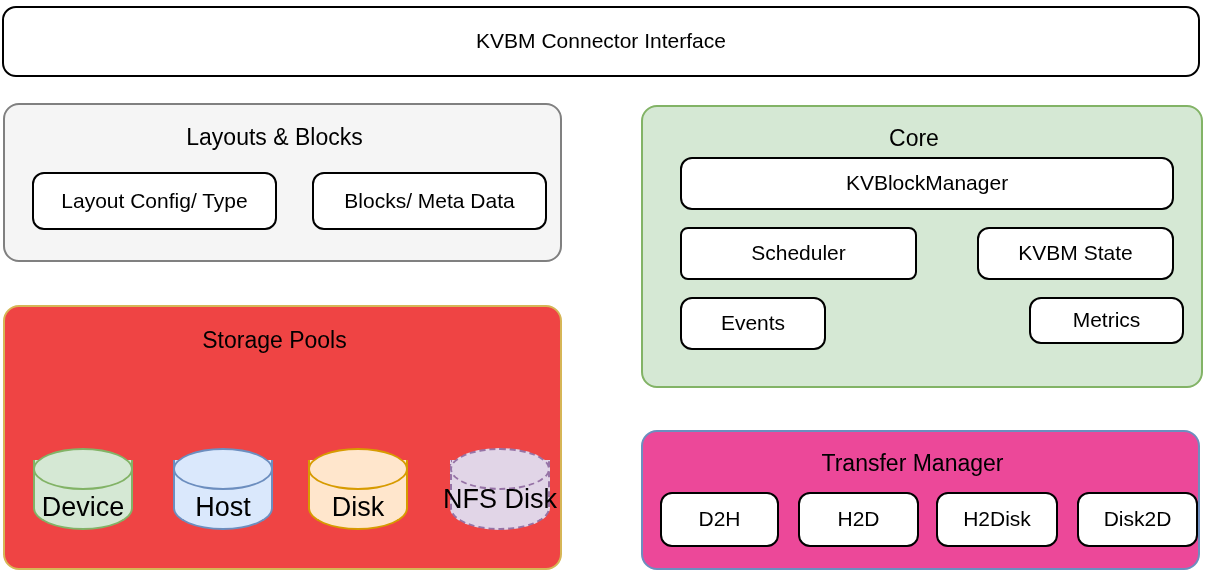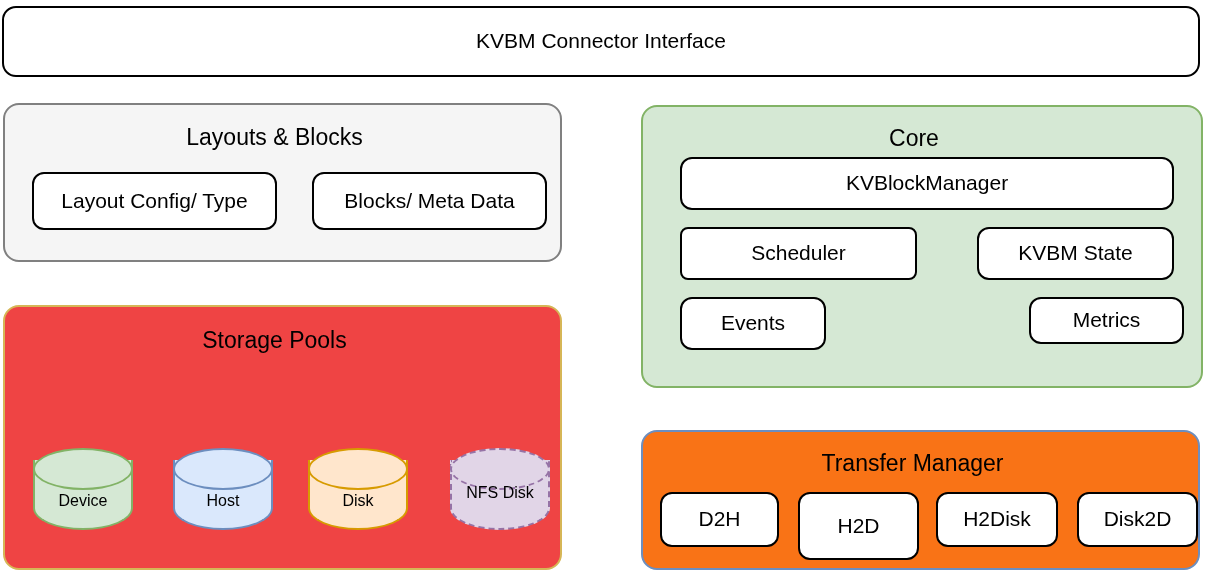--- a/index.html
+++ b/index.html
@@ -68,39 +68,39 @@
 
   #storage-group {
     left: 3px; top: 305px; width: 559px; height: 265px;
     background: #ef4444;
     border-color: #d6b656;
   }
   #storage-title { top: 20px; }
 
   #transfer-group {
     left: 641px; top: 430px; width: 559px; height: 140px;
-    background: #f97316;
+    background: #ec4899;
     border-color: #6c8ebf;
   }
   #transfer-title { top: 18px; }
 
   
   #layout-config { left: 27px; top: 67px; width: 245px; height: 58px; }
   #blocks-meta   { left: 307px; top: 67px; width: 235px; height: 58px; }
 
   
   #kvblockmanager { left: 37px;  top: 50px;  width: 494px; height: 53px; }
   #scheduler      { left: 37px;  top: 120px; width: 237px; height: 53px; border-radius: 8px; }
   #kvbm-state     { left: 334px; top: 120px; width: 197px; height: 53px; }
   #events         { left: 37px;  top: 190px; width: 146px; height: 53px; }
   #metrics        { left: 376px; top: 190px; width: 155px; height: 47px; margin-left: 10px; }
 
   
   #d2h    { left: 17px;  top: 60px; width: 119px; height: 55px; }
-  #h2d    { left: 155px; top: 60px; width: 121px; height: 68px; }
+  #h2d    { left: 155px; top: 60px; width: 121px; height: 55px; }
   #h2disk { left: 293px; top: 60px; width: 122px; height: 55px; }
   #disk2d { left: 434px; top: 60px; width: 121px; height: 55px; }
 
   
   .cylinder {
     position: absolute;
     width: 100px;
     height: 82px;
   }
   .cyl-body {
@@ -115,21 +115,21 @@
     left: 0; top: 0;
     width: 100px; height: 42px;
     border-radius: 50%;
     box-sizing: border-box;
   }
   .cyl-label {
     position: absolute;
     left: -22px; right: -22px;
     top: 44px;
     text-align: center;
-    font-size: 16px;
+    font-size: 27px;
     line-height: 1.12;
     color: #000000;
     z-index: 3;
   }
 
   
   #cyl-device { left: 33px; top: 448px; }
   #cyl-device .cyl-body { background:#d5e8d4; border:2px solid #82b366; border-top:none; }
   #cyl-device .cyl-top  { background:#d5e8d4; border:2px solid #82b366; }
 

